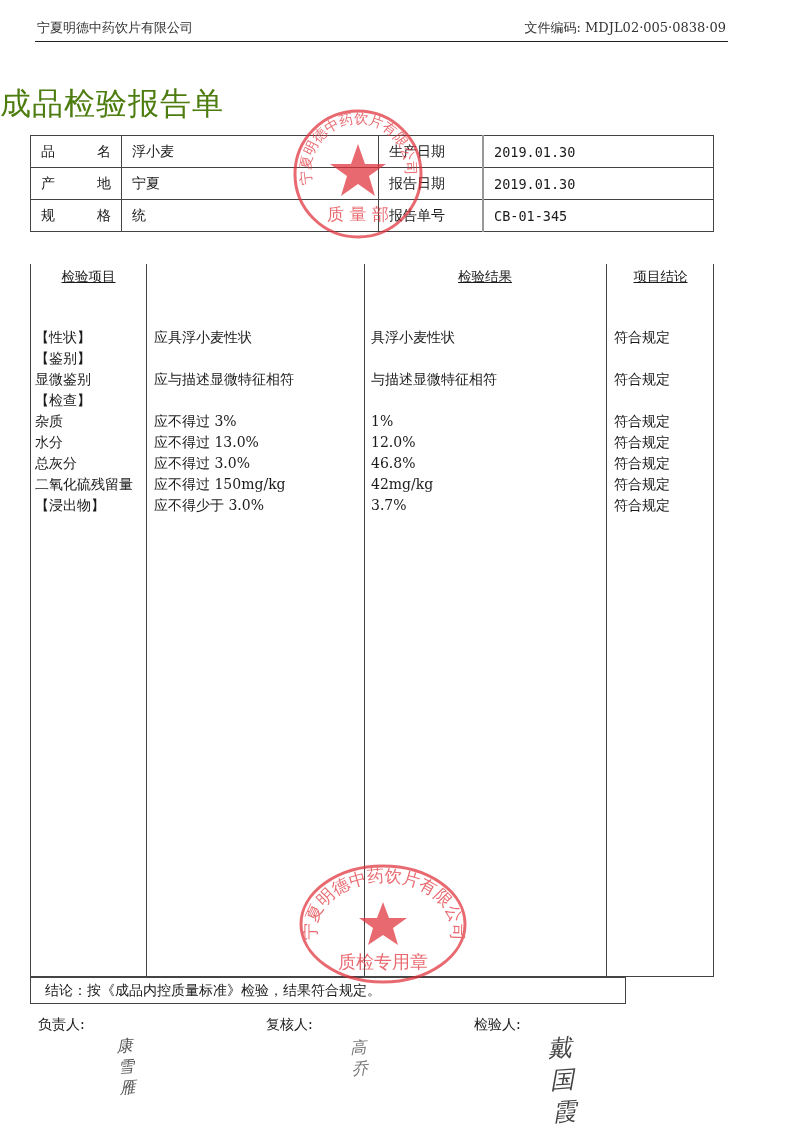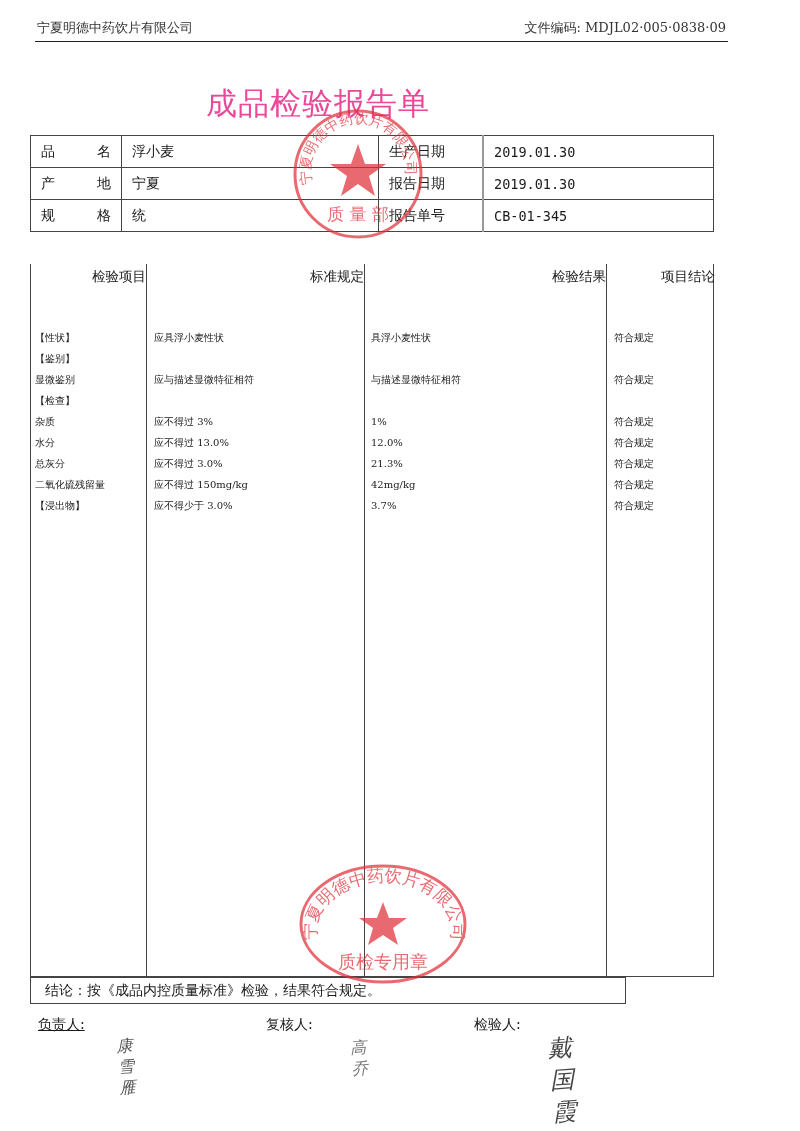--- a/index.html
+++ b/index.html
@@ -10,22 +10,22 @@
   .page-header {
     position: absolute; left: 35px; right: 72px; top: 0; height: 41px;
     border-bottom: 1.5px solid #222; overflow: hidden;
   }
   .page-header .hl, .page-header .hr {
     position: absolute; top: 20px; font-size: 13px; line-height: 16px; color: #333; white-space: nowrap;
   }
   .page-header .hl { left: 2px; }
   .page-header .hr { right: 2px; }
   .doc-title {
-    position: absolute; top: 83px; left: 0; width: 636px; text-align: center;
-    font-size: 31px; font-family: "DejaVu Sans", "Liberation Sans", sans-serif; letter-spacing: 1px; color: #ec4899;
+    position: absolute; top: 83px; left: 0; width: 636px; 
+    font-size: 31px; font-family: "DejaVu Sans", "Liberation Sans", sans-serif; letter-spacing: 1px; color: #4d7c0f;
   }
   .info-table {
     position: absolute; left: 30px; top: 135px; width: 684px; border-collapse: collapse;
     font-size: 14px;
   }
   .info-table td { border: 1px solid #444; height: 31px; padding: 0 10px; vertical-align: middle; white-space: nowrap; }
   .info-table .lbl { width: 70px; }
   .info-table .lbl.spread { text-align-last: justify; text-align: justify; }
   .info-table .v1 { width: 236px; }
   .info-table .lbl2 { width: 83px; }
@@ -35,41 +35,41 @@
   .results {
     position: absolute; left: 30px; top: 264px; width: 684px; height: 713px;
     border: 1px solid #444; border-top: none; box-sizing: border-box;
   }
   .col { position: absolute; top: 0; bottom: 0; }
   .col.c1 { left: 0; width: 115px; border-right: 1px solid #444; }
   .col.c2 { left: 115px; width: 218px; border-right: 1px solid #444; }
   .col.c3 { left: 333px; width: 242px; border-right: 1px solid #444; }
   .col.c4 { left: 575px; width: 109px; }
   .col-head {
-    text-align: right; font-size: 13.5px; margin-top: 3px; height: 18px; line-height: 18px;
+    text-align: center; font-size: 13.5px; text-decoration: underline; margin-top: 3px; height: 18px; line-height: 18px;
   }
   .col-body { position: absolute; top: 42px; left: 0; right: 0; }
-  .row { height: 21px; line-height: 21px; font-size: 10px; white-space: nowrap; padding-left: 6px; }
+  .row { height: 21px; line-height: 21px; font-size: 14px; white-space: nowrap; padding-left: 6px; }
   .c1 .row { padding-left: 4px; }
   .c2 .row { padding-left: 8px; }
   .c3 .row { padding-left: 7px; }
   .c4 .row { padding-left: 8px; }
 
   .conclusion {
     position: absolute; left: 30px; top: 977px; width: 596px; height: 27px; box-sizing: border-box;
     border: 1px solid #444; font-size: 14px; line-height: 25px; padding-left: 14px;
   }
   .signatures { position: absolute; left: 38px; top: 1016px; width: 700px; height: 60px; font-size: 14px; }
   .sig { position: absolute; top: 0; }
   .sig .who { display: block; }
   .sig .handwriting {
     position: absolute; top: 20px; font-family: "DejaVu Serif", serif; font-style: italic; color: #555;
     font-size: 18px; transform: rotate(-4deg); letter-spacing: 1px;
   }
-  .sig.s1 { left: 0; text-decoration: underline; } .sig.s1 .handwriting { left: 80px; font-size: 16px; }
+  .sig.s1 { left: 0; } .sig.s1 .handwriting { left: 80px; font-size: 16px; }
   .sig.s2 { left: 228px; } .sig.s2 .handwriting { left: 85px; top: 22px; font-size: 16px; color:#777; }
   .sig.s3 { left: 436px; } .sig.s3 .handwriting { left: 76px; top: 16px; font-size: 24px; color: #444; }
 
   .stamp { position: absolute; pointer-events: none; opacity: 0.72; }
   .stamp svg { display: block; }
 </style>
 </head>
 <body>
 
 <div class="page-header">
@@ -112,21 +112,20 @@
       <div class="row">显微鉴别</div>
       <div class="row">【检查】</div>
       <div class="row">杂质</div>
       <div class="row">水分</div>
       <div class="row">总灰分</div>
       <div class="row">二氧化硫残留量</div>
       <div class="row">【浸出物】</div>
     </div>
   </div>
   <div class="col c2">
-    <div class="col-head">标准规定</div>
     <div class="col-body">
       <div class="row"></div>
       <div class="row">应具浮小麦性状</div>
       <div class="row"></div>
       <div class="row">应与描述显微特征相符</div>
       <div class="row"></div>
       <div class="row">应不得过 3%</div>
       <div class="row">应不得过 13.0%</div>
       <div class="row">应不得过 3.0%</div>
       <div class="row">应不得过 150mg/kg</div>
@@ -136,21 +135,21 @@
   <div class="col c3">
     <div class="col-head">检验结果</div>
     <div class="col-body">
       <div class="row"></div>
       <div class="row">具浮小麦性状</div>
       <div class="row"></div>
       <div class="row">与描述显微特征相符</div>
       <div class="row"></div>
       <div class="row">1%</div>
       <div class="row">12.0%</div>
-      <div class="row">21.3%</div>
+      <div class="row">46.8%</div>
       <div class="row">42mg/kg</div>
       <div class="row">3.7%</div>
     </div>
   </div>
   <div class="col c4">
     <div class="col-head">项目结论</div>
     <div class="col-body">
       <div class="row"></div>
       <div class="row">符合规定</div>
       <div class="row"></div>

